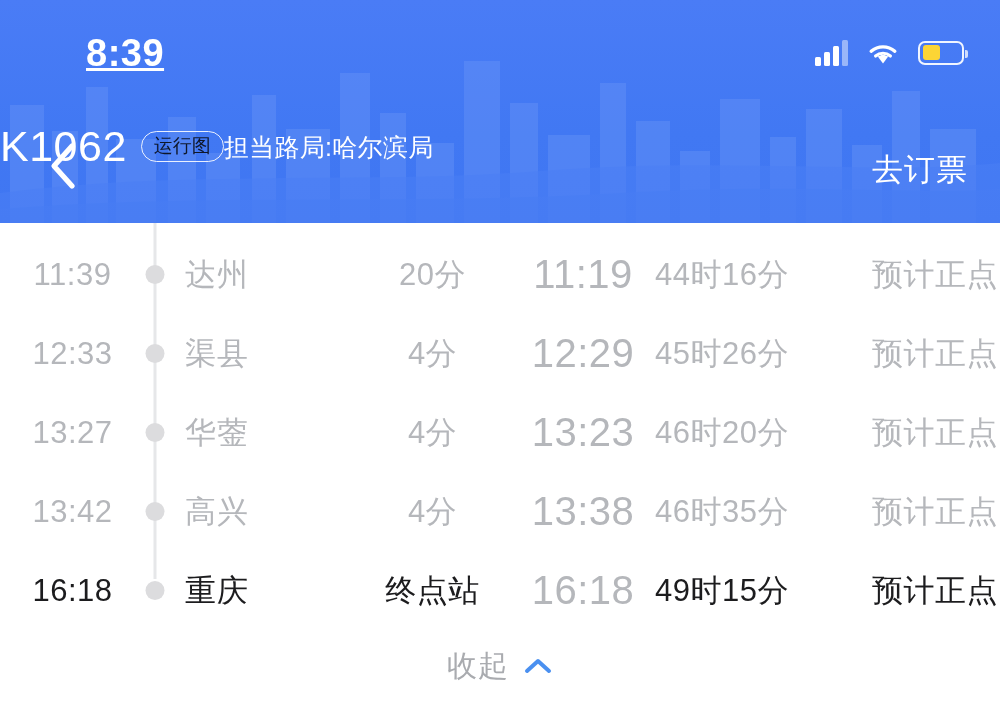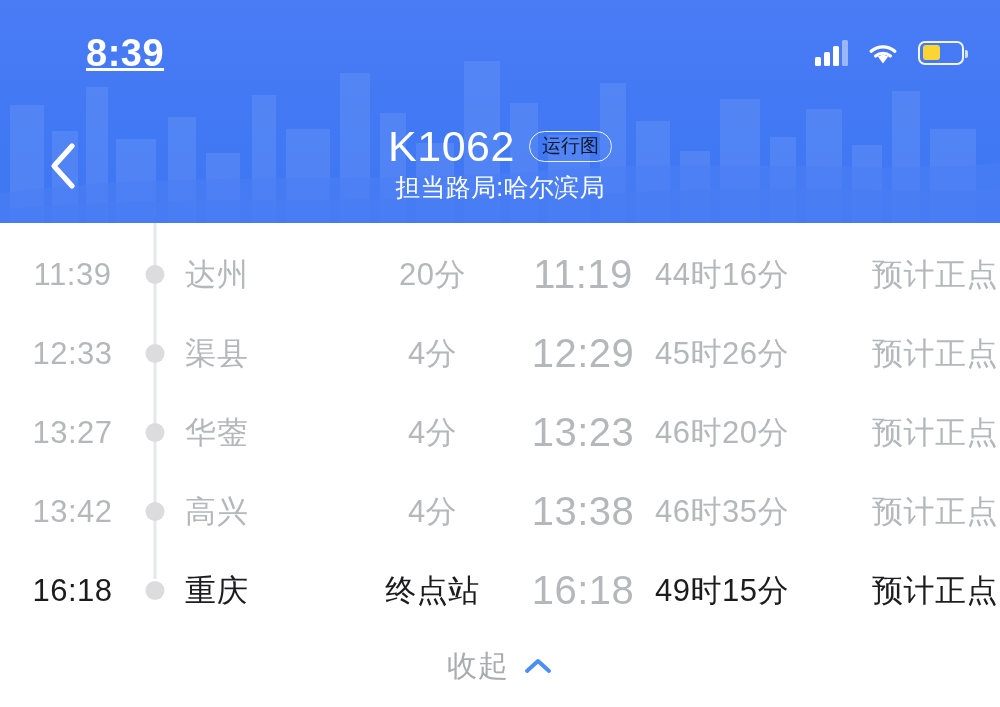--- a/index.html
+++ b/index.html
@@ -137,21 +137,21 @@
     justify-content: center;
     cursor: pointer;
   }
   .back-btn svg { width: 34px; height: 48px; display: block; }
 
   .nav-title-block {
     position: absolute;
     left: 0; right: 0;
     top: 19px;
     display: flex;
-    flex-direction: column;
+    flex-direction: row;
     align-items: center;
     pointer-events: none;
   }
   .nav-title-row {
     display: flex;
     align-items: center;
     gap: 14px;
     pointer-events: auto;
   }
   .train-no {
@@ -369,20 +369,21 @@
       </div>
 
       <div class="nav-title-block">
         <div class="nav-title-row">
           <div class="train-no">K1062</div>
           <div class="badge">运行图</div>
         </div>
         <div class="nav-subtitle">担当路局:哈尔滨局</div>
       </div>
 
+      <div class="nav-action">去订票</div>
     </div>
   </div>
 
   <div class="schedule">
     <div class="timeline-axis" style="height: 355.5px; background: rgb(230, 231, 233);"></div>
     <div class="rows">
         <div class="srow dim">
           <div class="c-dep">11:39</div>
           <div class="c-dot" style="background: rgb(220, 220, 222);"></div>
           <div class="c-station">达州</div>

